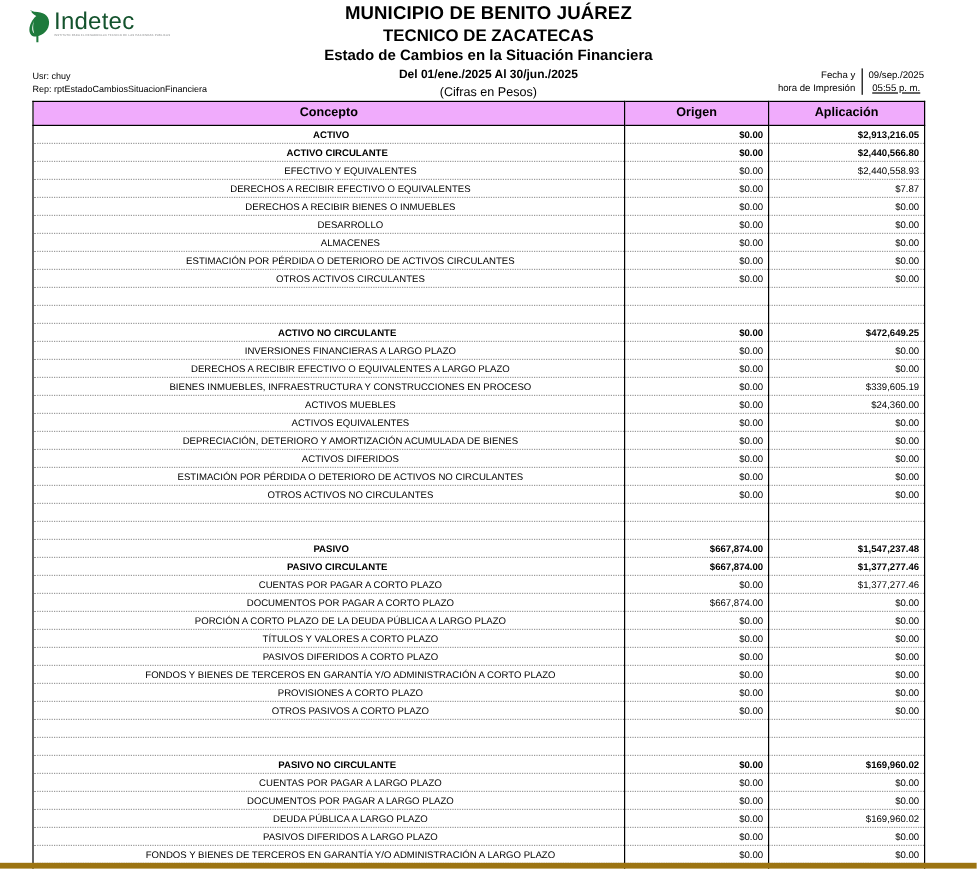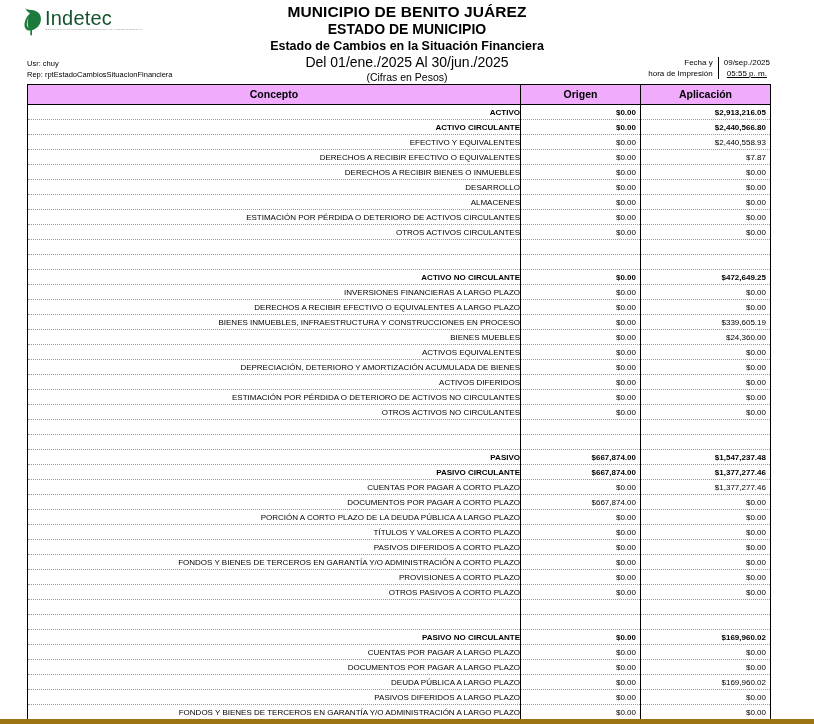--- a/index.html
+++ b/index.html
@@ -74,22 +74,22 @@
     font-size: 14px;
     font-weight: bold;
     line-height: 17px;
   }
   .title-3 {
     font-size: 12.5px;
     font-weight: bold;
     line-height: 17px;
   }
   .title-4 {
-    font-size: 14px;
-    font-weight: normal;
+    font-size: 10px;
+    font-weight: bold;
     line-height: 15px;
   }
   .title-5 {
     font-size: 10.5px;
     font-weight: normal;
     line-height: 14px;
   }
 
   .usr-block {
     position: absolute;
@@ -155,21 +155,21 @@
     border-right: 1px solid #000;
     border-top: none;
     border-bottom: 1px dotted #9a9a9a;
     padding: 0;
     height: 14px;
     vertical-align: middle;
     background: #fff;
   }
   table.fin tbody tr td.cell-concepto {
     font-size: 8px;
-    text-align: right;
+    text-align: center;
     white-space: nowrap;
     overflow: hidden;
   }
   table.fin tbody tr td.cell-num {
     font-size: 8px;
     text-align: right;
     padding-right: 4px;
     white-space: nowrap;
   }
 
@@ -213,21 +213,21 @@
       <path d="M3.0 0.6 C5.0 1.0 6.6 1.9 7.6 3.0 C6.0 2.6 4.3 2.0 3.0 0.6 Z" fill="#1e7a3c"></path>
     </svg>
     <div class="logo-text-wrap">
       <div class="logo-word">Indetec</div>
       <div class="logo-tag">INSTITUTO PARA EL DESARROLLO TECNICO DE LAS HACIENDAS PUBLICAS</div>
     </div>
   </div>
 
   <div class="titles">
     <div class="title-1">MUNICIPIO DE BENITO JUÁREZ</div>
-    <div class="title-2">ESTADO DE MUNICIPIO</div>
+    <div class="title-2">TECNICO DE ZACATECAS</div>
     <div class="title-3">Estado de Cambios en la Situación Financiera</div>
     <div class="title-4">Del 01/ene./2025 Al 30/jun./2025</div>
     <div class="title-5">(Cifras en Pesos)</div>
   </div>
 
   <div class="usr-block">
     <div>Usr: chuy</div>
     <div>Rep: rptEstadoCambiosSituacionFinanciera</div>
   </div>
 
@@ -329,21 +329,21 @@
           <td class="cell-concepto">DERECHOS A RECIBIR EFECTIVO O EQUIVALENTES A LARGO PLAZO</td>
           <td class="cell-num">$0.00</td>
           <td class="cell-num">$0.00</td>
         </tr>
         <tr class="lvl2">
           <td class="cell-concepto">BIENES INMUEBLES, INFRAESTRUCTURA Y CONSTRUCCIONES EN PROCESO</td>
           <td class="cell-num">$0.00</td>
           <td class="cell-num">$339,605.19</td>
         </tr>
         <tr class="lvl2">
-          <td class="cell-concepto">BIENES MUEBLES</td>
+          <td class="cell-concepto">ACTIVOS MUEBLES</td>
           <td class="cell-num">$0.00</td>
           <td class="cell-num">$24,360.00</td>
         </tr>
         <tr class="lvl2">
           <td class="cell-concepto">ACTIVOS EQUIVALENTES</td>
           <td class="cell-num">$0.00</td>
           <td class="cell-num">$0.00</td>
         </tr>
         <tr class="lvl2">
           <td class="cell-concepto">DEPRECIACIÓN, DETERIORO Y AMORTIZACIÓN ACUMULADA DE BIENES</td>

